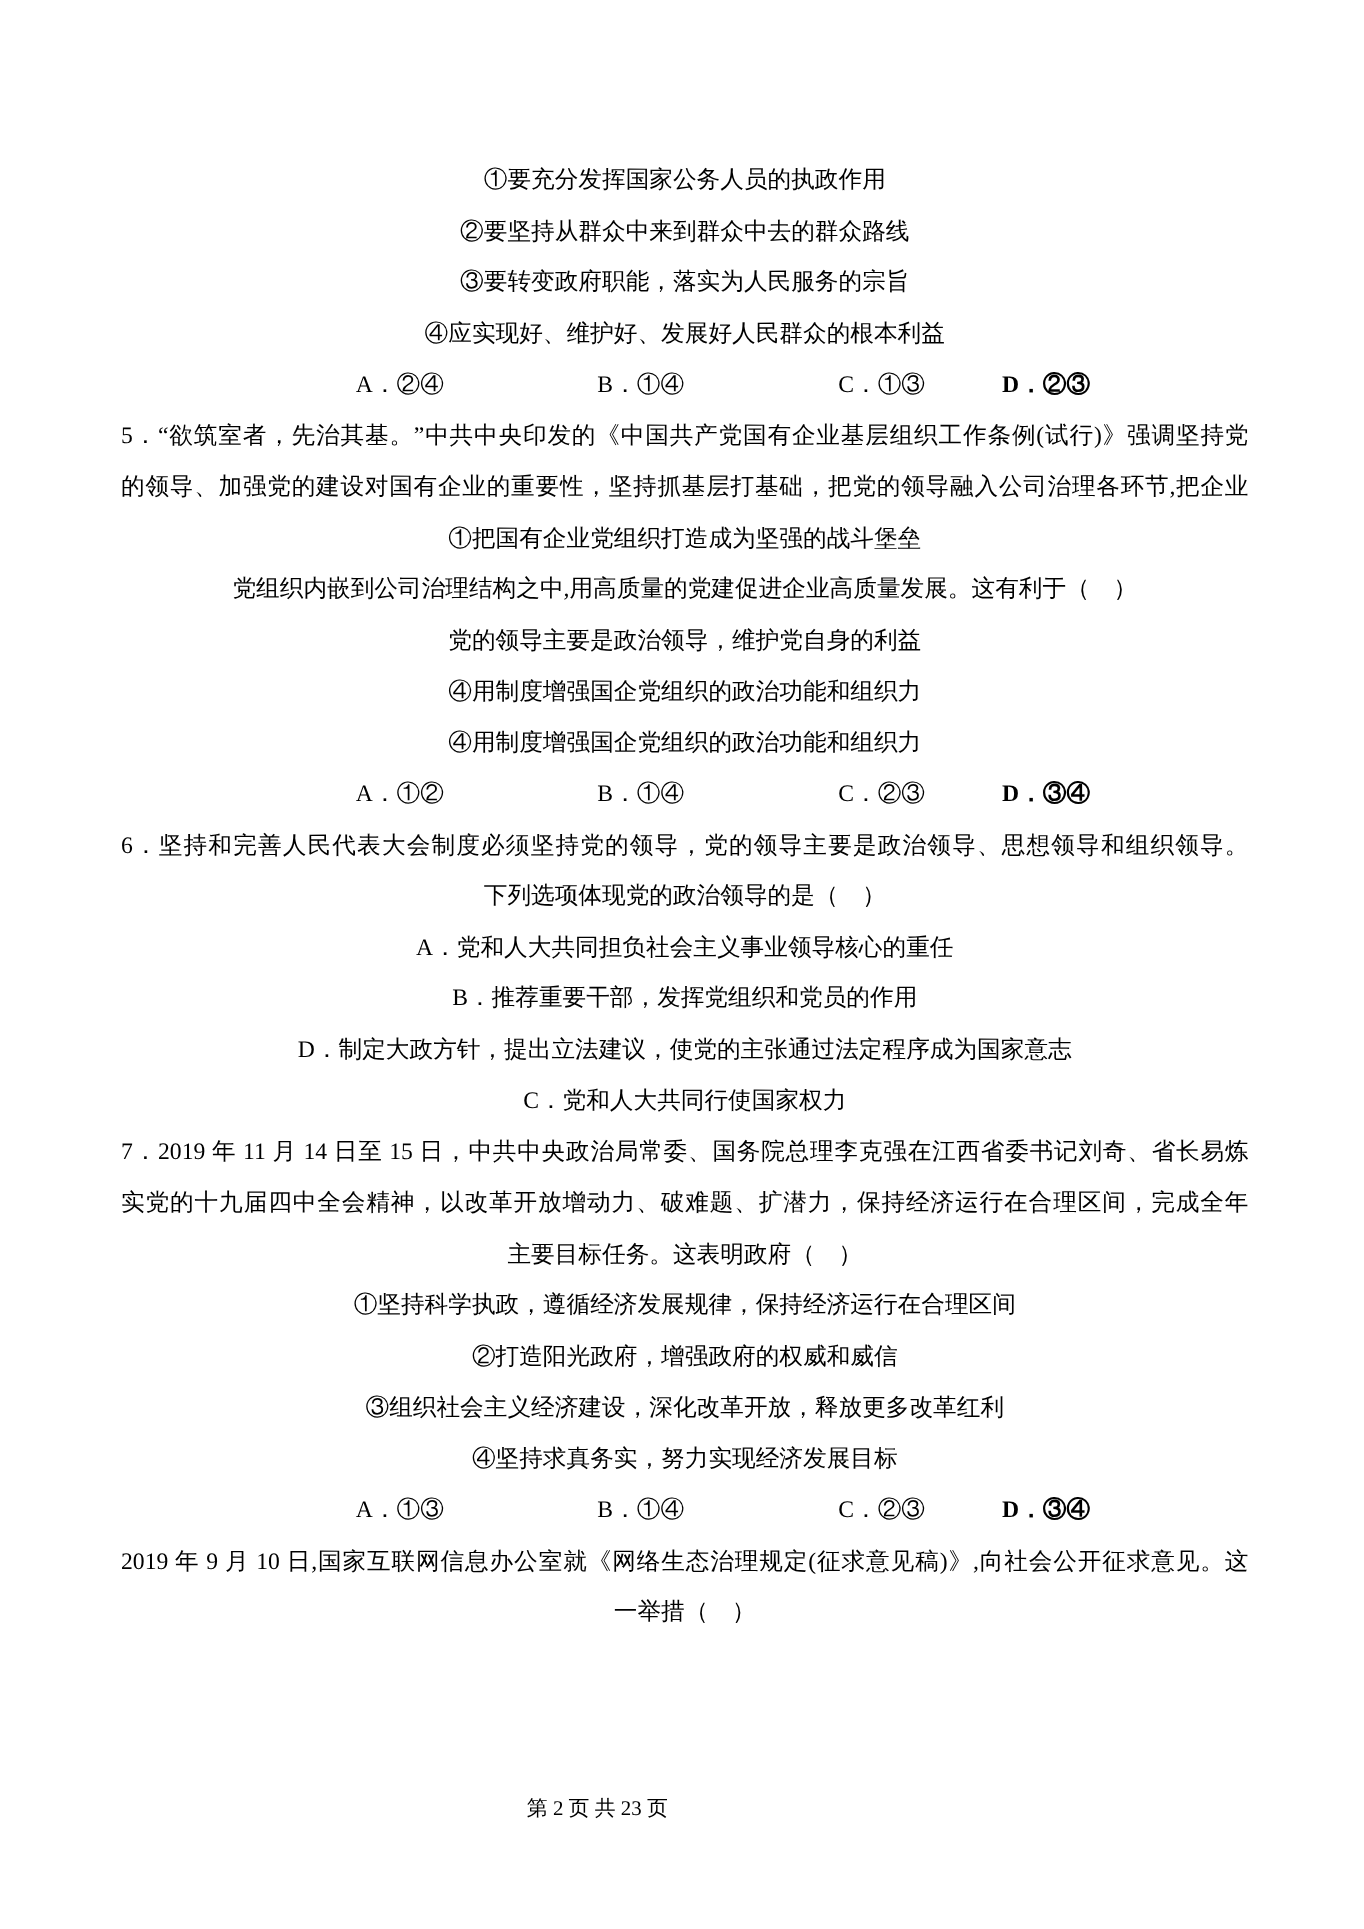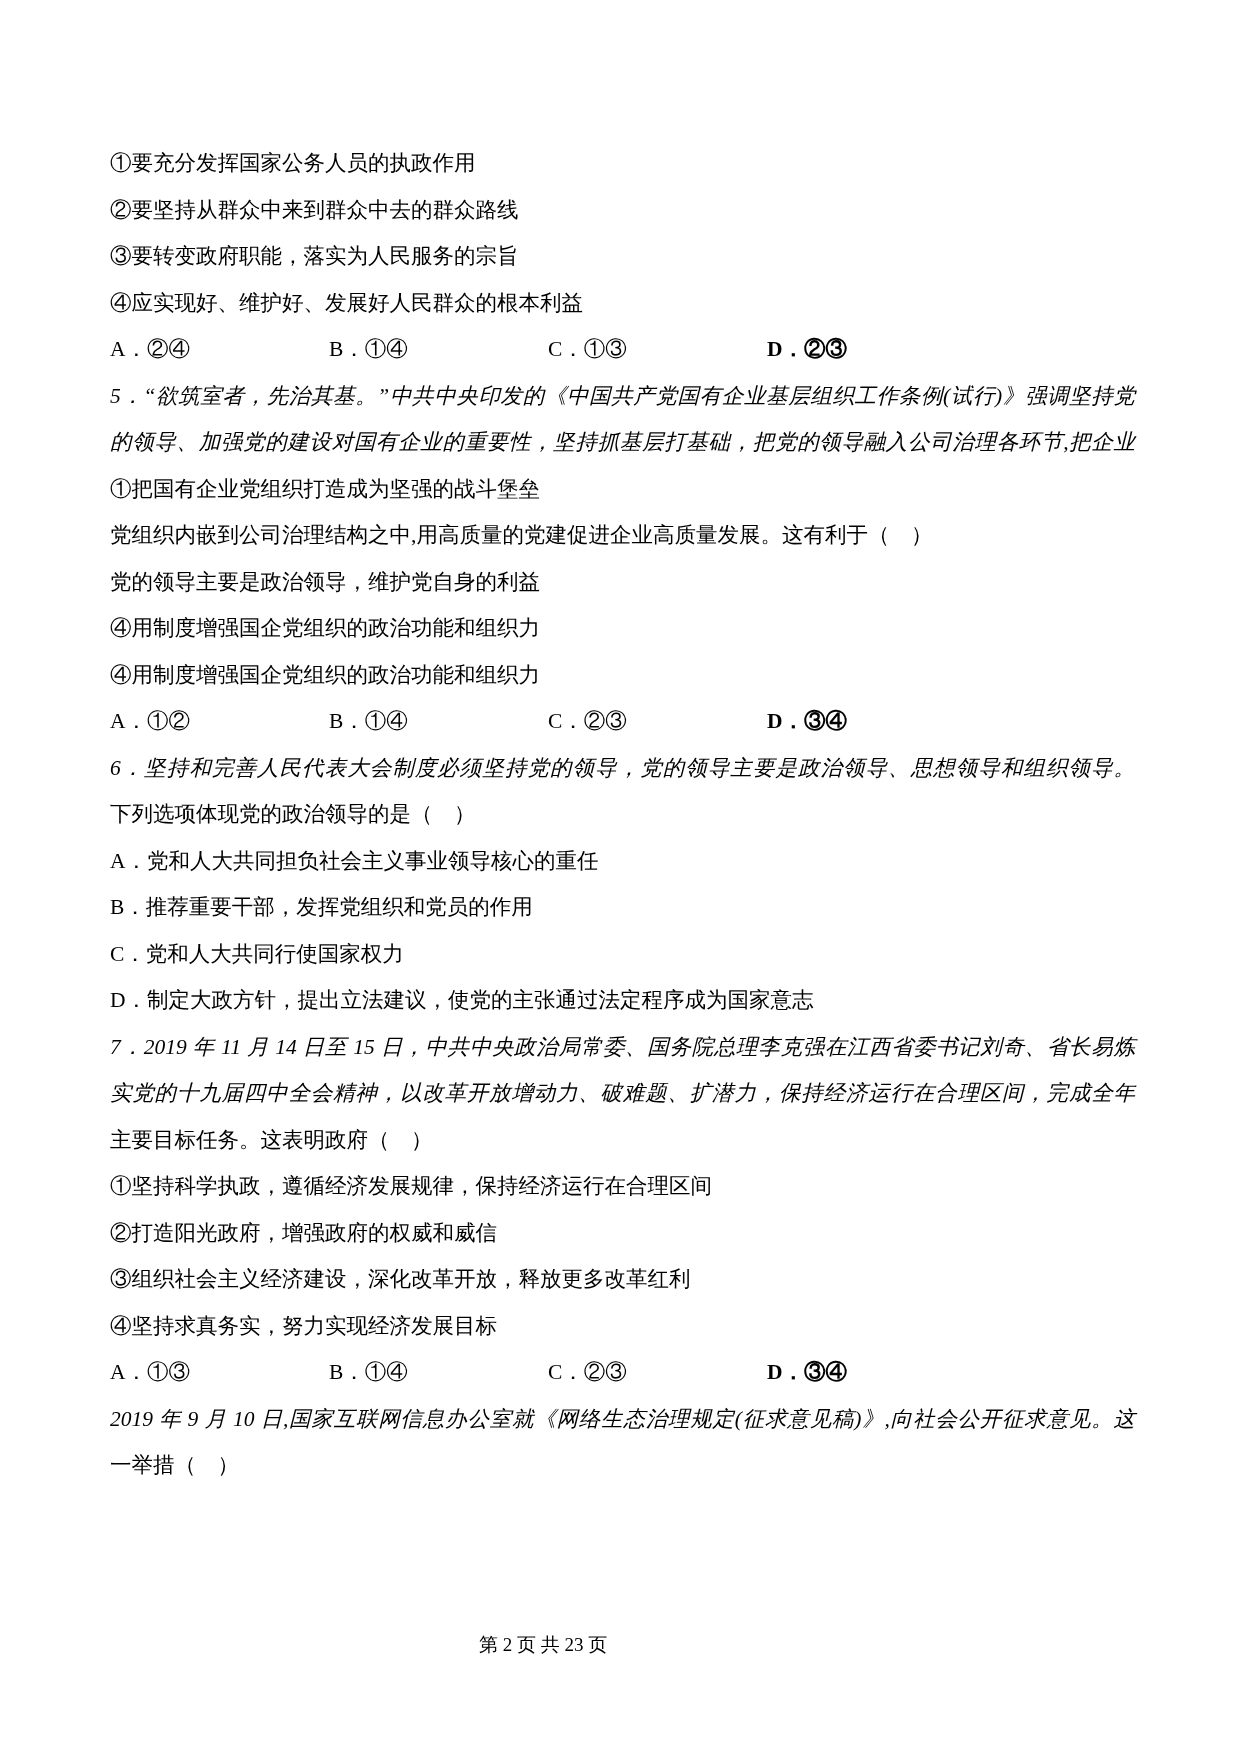--- a/index.html
+++ b/index.html
@@ -15,29 +15,28 @@
   .doc {
     position: absolute;
     left: 110px;
     top: 140px;
     width: 1025px;
     font-size: 21.5px;
     line-height: 46.5px;
   }
   .line {
     height: 46.5px;
-    text-align: left;
+    text-align: center;
     white-space: normal;
   }
   
   .just {
     text-align: justify;
     text-align-last: justify;
     text-justify: inter-character;
-    font-style: italic;
   }
   .options .opt {
     display: inline-block;
     width: 219px;
     vertical-align: top;
   }
   .options .opt:last-child { width: auto; font-weight: bold; }
   .footer {
     position: absolute;
     left: 0;
@@ -71,22 +70,22 @@
   <div class="line">④用制度增强国企党组织的政治功能和组织力</div>
 
   <div class="line options">
     <span class="opt">A．①②</span><span class="opt">B．①④</span><span class="opt">C．②③</span><span class="opt">D．③④</span>
   </div>
 
   <div class="line just">6．坚持和完善人民代表大会制度必须坚持党的领导，党的领导主要是政治领导、思想领导和组织领导。</div>
   <div class="line">下列选项体现党的政治领导的是（　）</div>
   <div class="line">A．党和人大共同担负社会主义事业领导核心的重任</div>
   <div class="line">B．推荐重要干部，发挥党组织和党员的作用</div>
+  <div class="line">D．制定大政方针，提出立法建议，使党的主张通过法定程序成为国家意志</div>
   <div class="line">C．党和人大共同行使国家权力</div>
-  <div class="line">D．制定大政方针，提出立法建议，使党的主张通过法定程序成为国家意志</div>
 
   <div class="line just">7．2019 年 11 月 14 日至 15 日，中共中央政治局常委、国务院总理李克强在江西省委书记刘奇、省长易炼</div>
   <div class="line just">实党的十九届四中全会精神，以改革开放增动力、破难题、扩潜力，保持经济运行在合理区间，完成全年</div>
   <div class="line">主要目标任务。这表明政府（　）</div>
   <div class="line">①坚持科学执政，遵循经济发展规律，保持经济运行在合理区间</div>
   <div class="line">②打造阳光政府，增强政府的权威和威信</div>
   <div class="line">③组织社会主义经济建设，深化改革开放，释放更多改革红利</div>
   <div class="line">④坚持求真务实，努力实现经济发展目标</div>
 
   <div class="line options">

